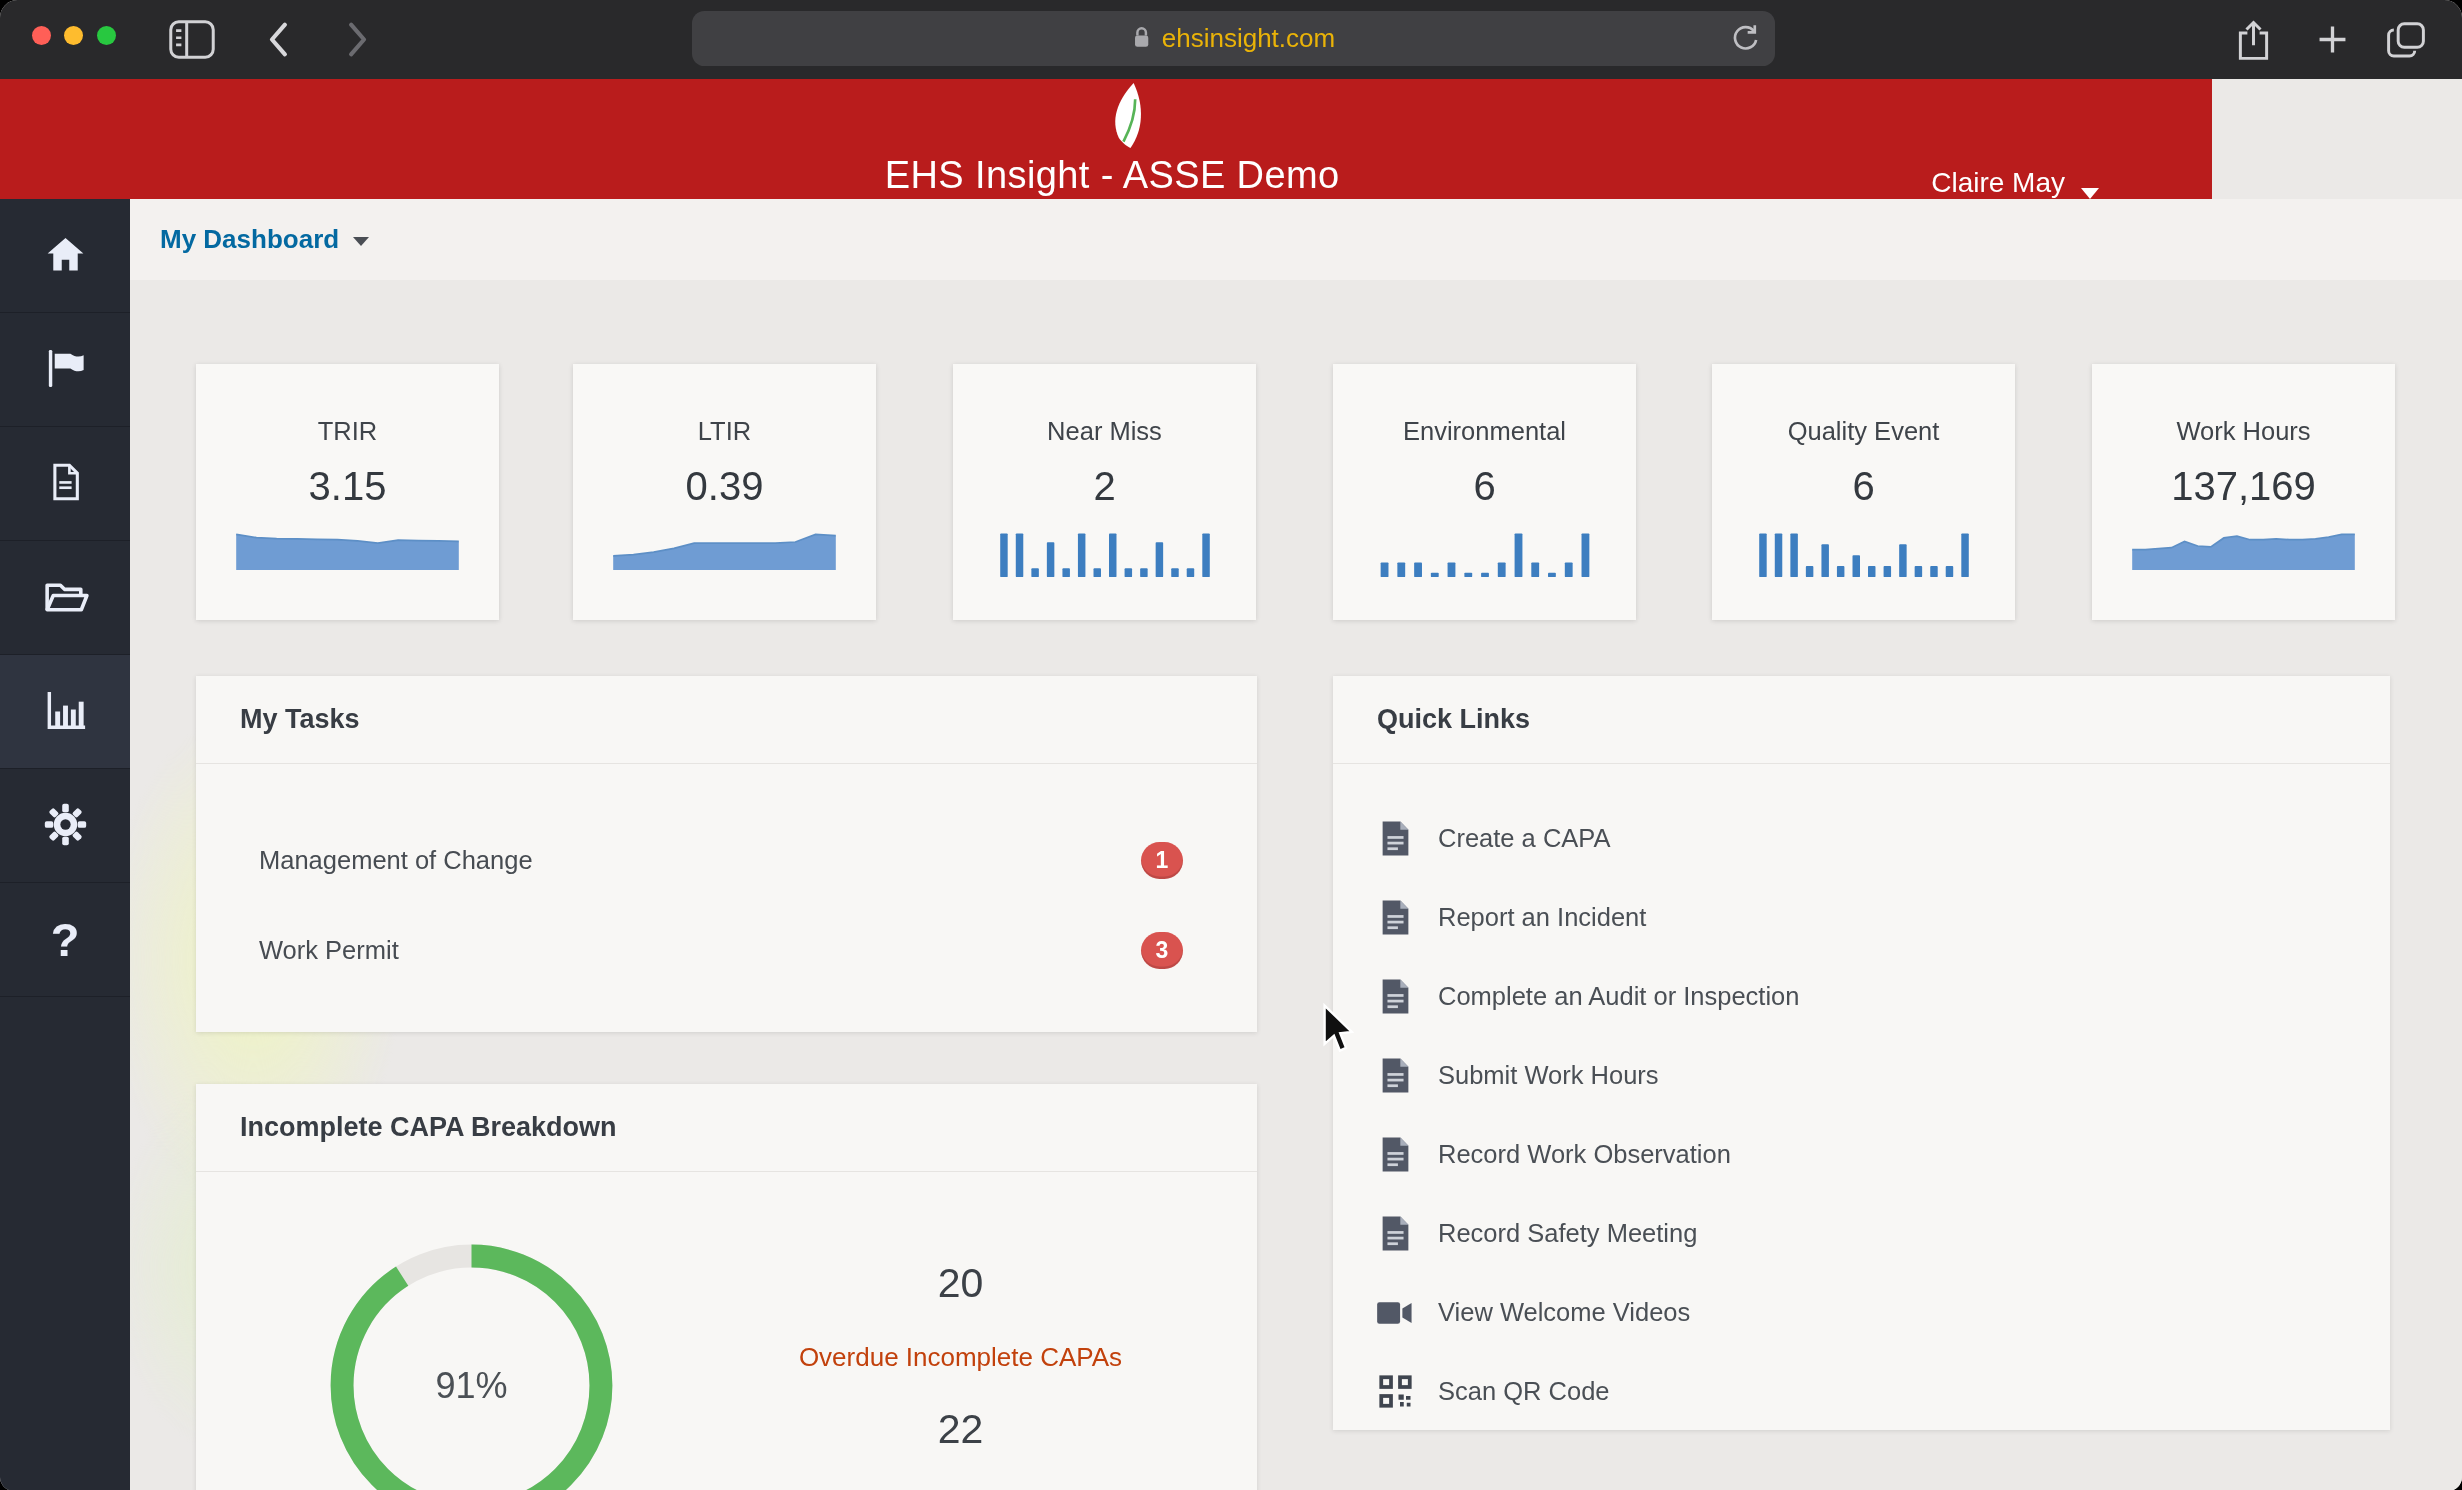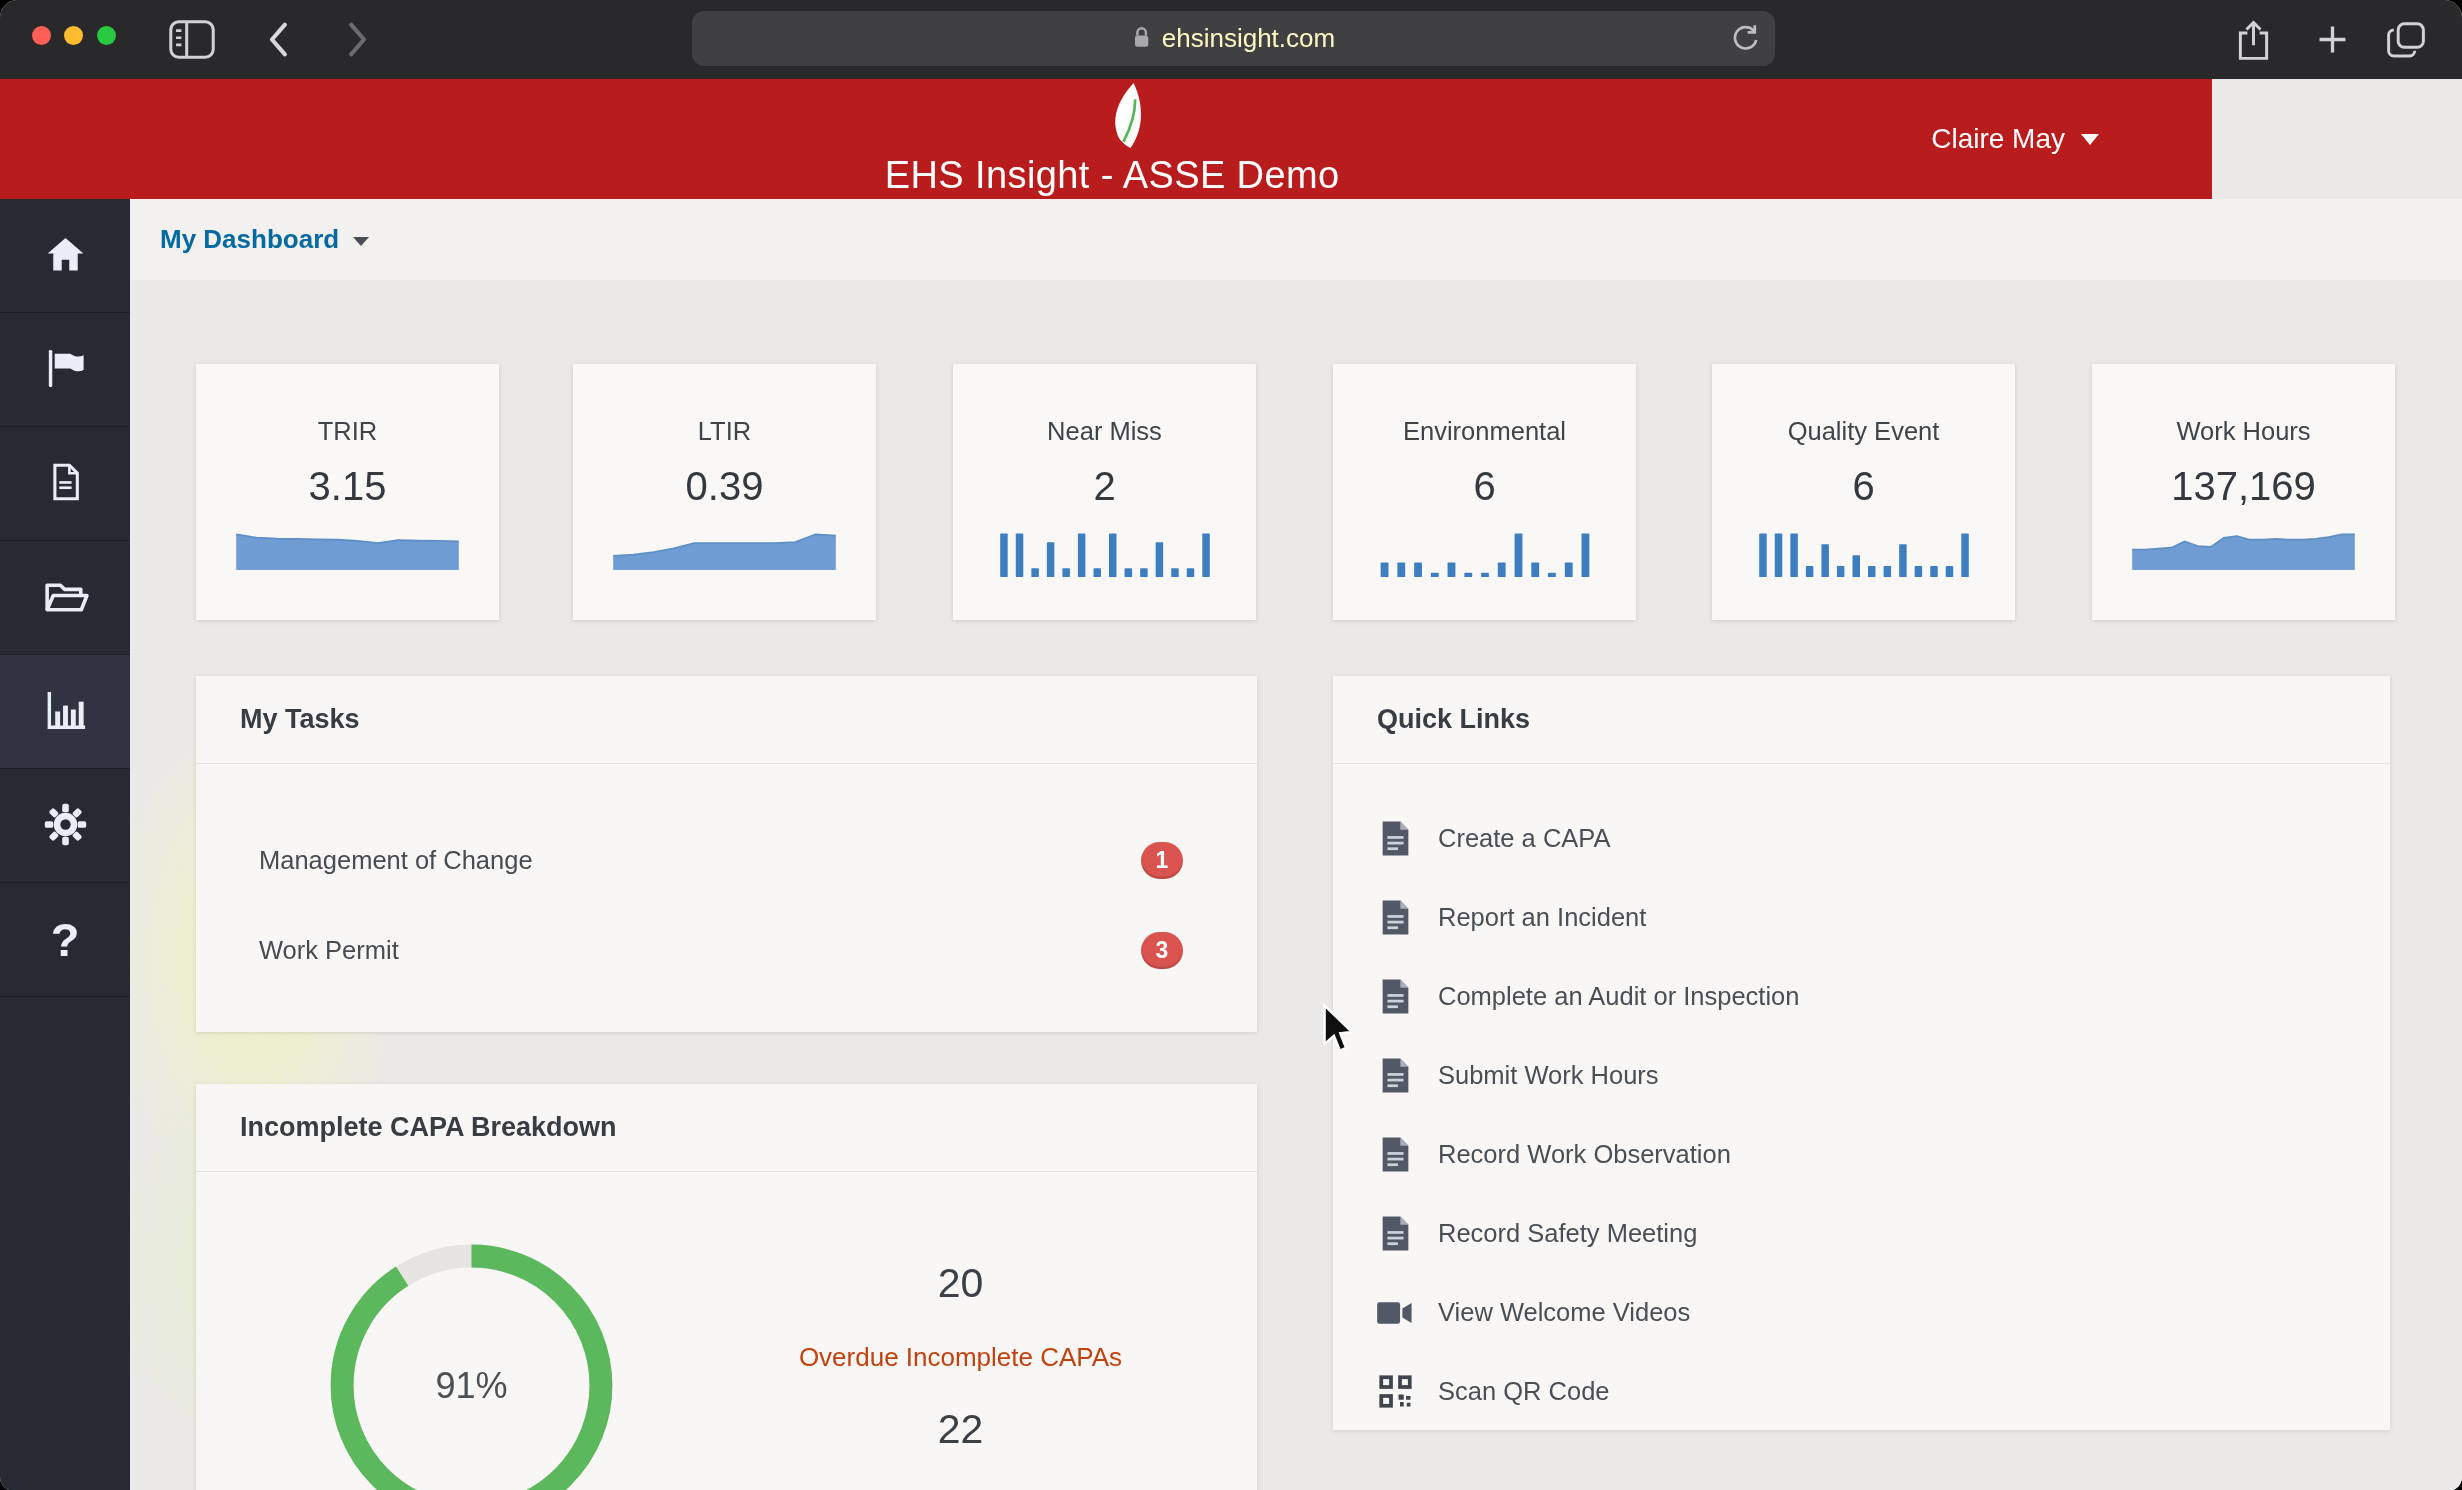--- a/index.html
+++ b/index.html
@@ -9,28 +9,28 @@
   .window { position:absolute; inset:0; border-radius:17.6px 17.6px 14px 14px; overflow:hidden; background:#ebe9e7; }
 
   
   .chrome { position:absolute; left:0; top:0; width:2462px; height:79px; background:#29292b; }
   .traffic { position:absolute; top:26px; width:19.3px; height:19.3px; border-radius:50%; }
   .t-red { left:32px; background:#ff5f57; }
   .t-yellow { left:64px; background:#febc2e; }
   .t-green { left:97px; background:#28c840; }
   .chrome-ic { position:absolute; top:0; height:79px; display:flex; align-items:center; justify-content:center; }
   .urlbar { position:absolute; left:692px; top:11.4px; width:1083px; height:55px; background:#404043; border-radius:12.3px; display:flex; align-items:center; justify-content:center; gap:10.6px; }
-  .url-text { color:#fef9c3; font-size:26px; }
+  .url-text { color:#eab308; font-size:26px; }
   .reload { position:absolute; right:14px; top:11.4px; }
 
   
   .appbar { position:absolute; left:0; top:79px; width:2212px; height:120px; background:#b91c1c; display:flex; align-items:center;flex-direction:column; }
   .app-title { color:#fff; font-size:38px; font-weight:400; margin-left:12.3px; letter-spacing:0.4px; }
   .leaf { margin-left:49px; }
-  .usermenu { position:absolute; right:113px; top:0; height:120px; display:flex; align-items:center; gap:16px; cursor:default; }
+  .usermenu { position:absolute; right:113px; top:0; height:120px; display:flex; align-items:flex-end; gap:16px; cursor:default; }
   .user-name { color:#fff; font-size:28px; }
   .caret-w { width:0; height:0; border-left:9.7px solid transparent; border-right:9.7px solid transparent; border-top:11.4px solid #fff; }
 
   
   .sidebar { position:absolute; left:0; top:199px; width:130px; height:1292px; background:#262a33; }
   .side-item { position:relative; width:130px; height:114px; display:flex; align-items:center; justify-content:center; border-bottom:0.9px solid #1d2028; }
   .side-item.active { background:#2f3440; }
   .q-glyph { font-size:47px; font-weight:bold; color:#e9edf8; }
 
   

